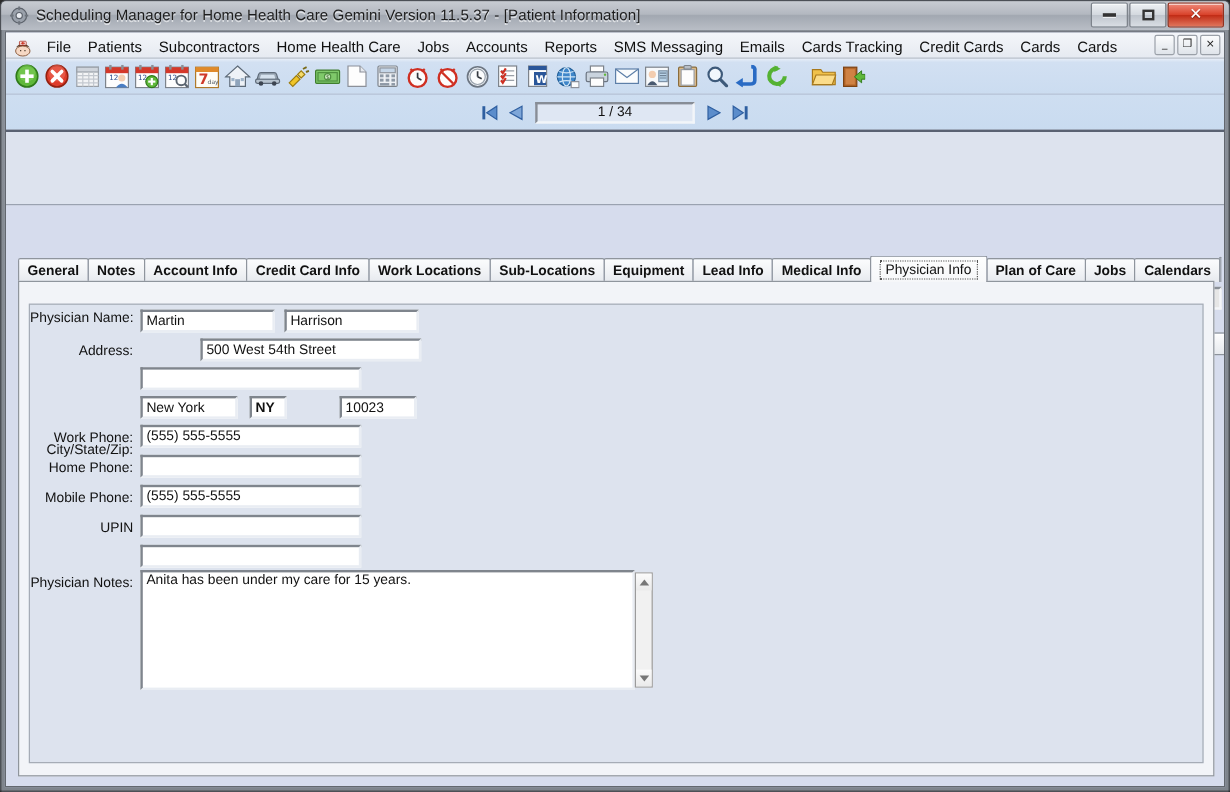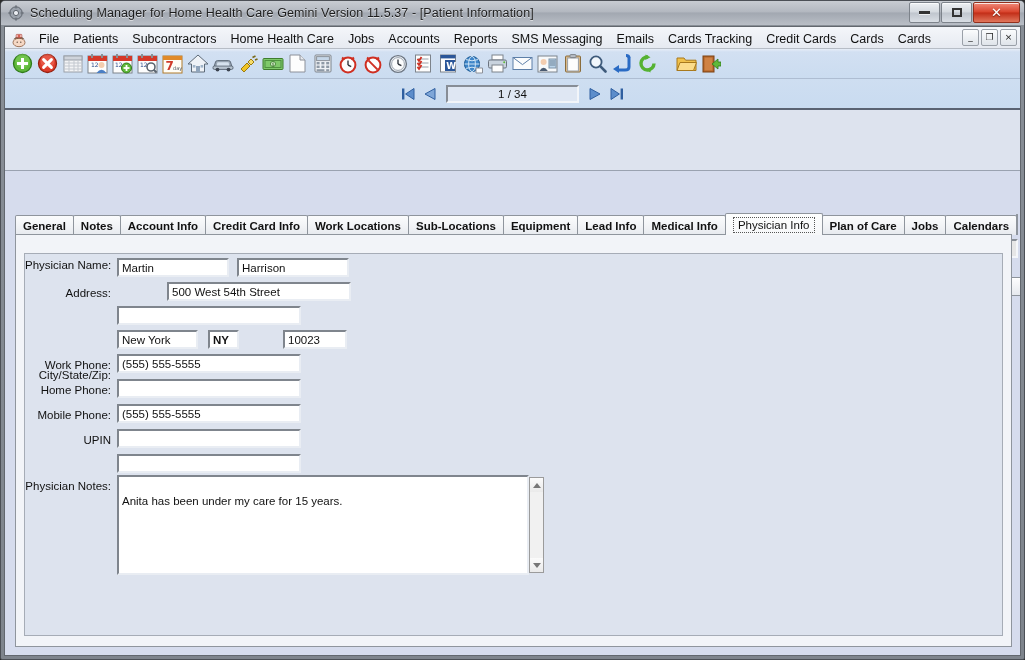--- a/index.html
+++ b/index.html
@@ -229,21 +229,21 @@
   }
   #formarea{position:absolute;left:0;top:0;right:0;bottom:0;}
   .rlabel{
     position:absolute;text-align:right;font-size:11.5px;color:#111;white-space:nowrap;
   }
   textarea.notes{
     position:absolute;resize:none;
     font-family:"Liberation Sans", sans-serif;
     font-size:11.5px;color:#111;
     border:2px solid;border-color:#7f858d #e9edf3 #e9edf3 #7f858d;
-    background:#fff;padding:17px 3px;box-sizing:border-box;
+    background:#fff;padding:0 3px;box-sizing:border-box;
     line-height:14px;
     overflow:hidden;
   }
   .vscroll{
     position:absolute;width:15px;
     background:#f1f1f1;
     border:1px solid #9b9b9b;
     box-sizing:border-box;
     display:flex;flex-direction:column;justify-content:space-between;align-items:center;
   }

